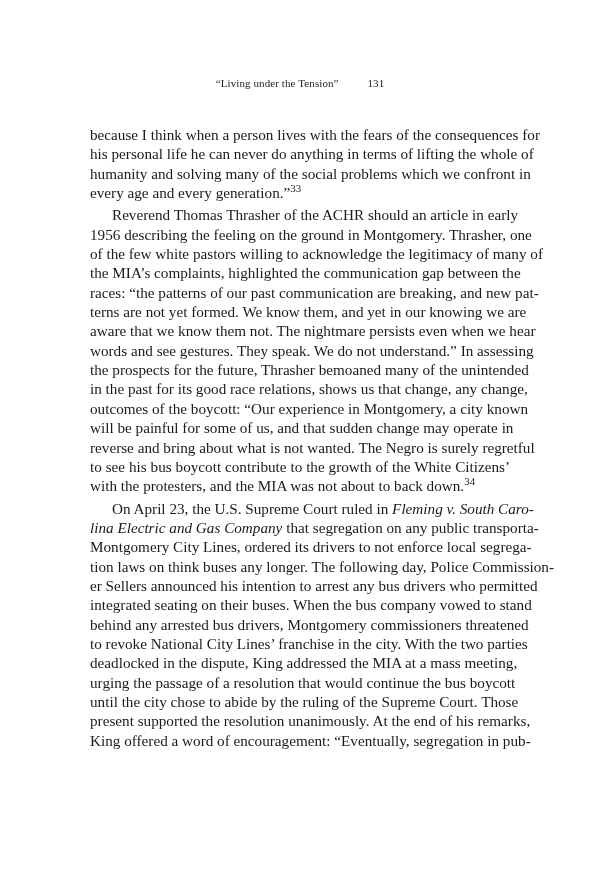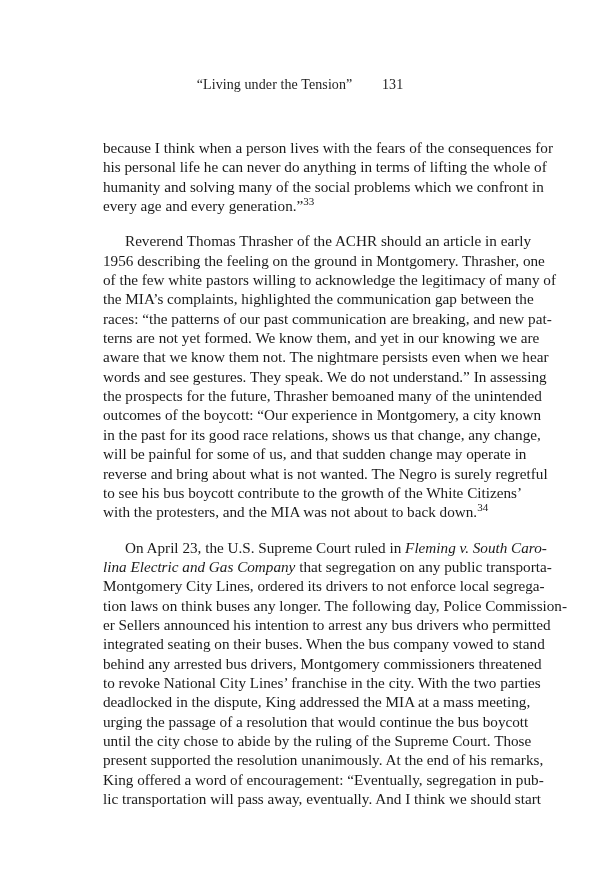--- a/index.html
+++ b/index.html
@@ -4,31 +4,31 @@
 <style>
   html, body { margin: 0; padding: 0; background: #ffffff; }
   body { width: 600px; height: 884px; position: relative; overflow: hidden; }
   .page {
     position: absolute; left: 0; top: 0; width: 600px; height: 884px;
     background: #ffffff; color: #1a1a1a;
     font-family: "Liberation Serif", "DejaVu Serif", serif;
   }
   .running-head {
     position: absolute; top: 77px; left: 0; width: 600px;
-    text-align: center; font-size: 14px; color: #222;
+    text-align: center; font-size: 11px; color: #222;
     letter-spacing: 0.1px;
   }
   .running-head .title { display: inline-block; }
   .running-head .pageno { display: inline-block; margin-left: 26px; }
   .body-text {
     position: absolute; left: 87px; top: 122px; width: 426px;
     font-size: 15.2px; line-height: 19.35px; text-align: justify;
     hyphens: manual; color: #1a1a1a;
   }
-  .body-text p { margin: 16px; }
+  .body-text p { margin: 3px; }
   .line { display: block; text-align: justify; text-align-last: justify; white-space: nowrap; }
   .line.last { text-align-last: left; }
   sup { font-size: 11px; line-height: 0; vertical-align: 6px; }
   em { font-style: italic; }
 </style>
 </head>
 <body>
 
 <div class="page">
   <div class="running-head">
@@ -48,38 +48,37 @@
     <p>
       <span class="line" style="padding-left:22px;">Reverend Thomas Thrasher of the ACHR should an article in early</span>
       <span class="line">1956 describing the feeling on the ground in Montgomery. Thrasher, one</span>
       <span class="line">of the few white pastors willing to acknowledge the legitimacy of many of</span>
       <span class="line">the MIA’s complaints, highlighted the communication gap between the</span>
       <span class="line">races: “the patterns of our past communication are breaking, and new pat-</span>
       <span class="line">terns are not yet formed. We know them, and yet in our knowing we are</span>
       <span class="line">aware that we know them not. The nightmare persists even when we hear</span>
       <span class="line">words and see gestures. They speak. We do not understand.” In assessing</span>
       <span class="line">the prospects for the future, Thrasher bemoaned many of the unintended</span>
+      <span class="line">in the past for its good race relations, shows us that change, any change,</span>
       <span class="line">outcomes of the boycott: “Our experience in Montgomery, a city known</span>
-      <span class="line">in the past for its good race relations, shows us that change, any change,</span>
       <span class="line">will be painful for some of us, and that sudden change may operate in</span>
       <span class="line">reverse and bring about what is not wanted. The Negro is surely regretful</span>
       <span class="line">to see his bus boycott contribute to the growth of the White Citizens’</span>
       <span class="line last"><span>with the protesters, and the MIA was not about to back down.</span><sup>34</sup></span>
     </p>
 
     <p>
       <span class="line" style="padding-left:22px;"><span>On April 23, the U.S. Supreme Court ruled in </span><em>Fleming v. South Caro-</em></span>
       <span class="line"><em>lina Electric and Gas Company</em><span> that segregation on any public transporta-</span></span>
       <span class="line">Montgomery City Lines, ordered its drivers to not enforce local segrega-</span>
       <span class="line">tion laws on think buses any longer. The following day, Police Commission-</span>
       <span class="line">er Sellers announced his intention to arrest any bus drivers who permitted</span>
       <span class="line">integrated seating on their buses. When the bus company vowed to stand</span>
       <span class="line">behind any arrested bus drivers, Montgomery commissioners threatened</span>
       <span class="line">to revoke National City Lines’ franchise in the city. With the two parties</span>
       <span class="line">deadlocked in the dispute, King addressed the MIA at a mass meeting,</span>
       <span class="line">urging the passage of a resolution that would continue the bus boycott</span>
       <span class="line">until the city chose to abide by the ruling of the Supreme Court. Those</span>
       <span class="line">present supported the resolution unanimously. At the end of his remarks,</span>
       <span class="line">King offered a word of encouragement: “Eventually, segregation in pub-</span>
-      <span class="line">lic transportation will pass away, eventually. And I think we should start</span>
     </p>
   </div>
 </div>
 
 </body></html>

